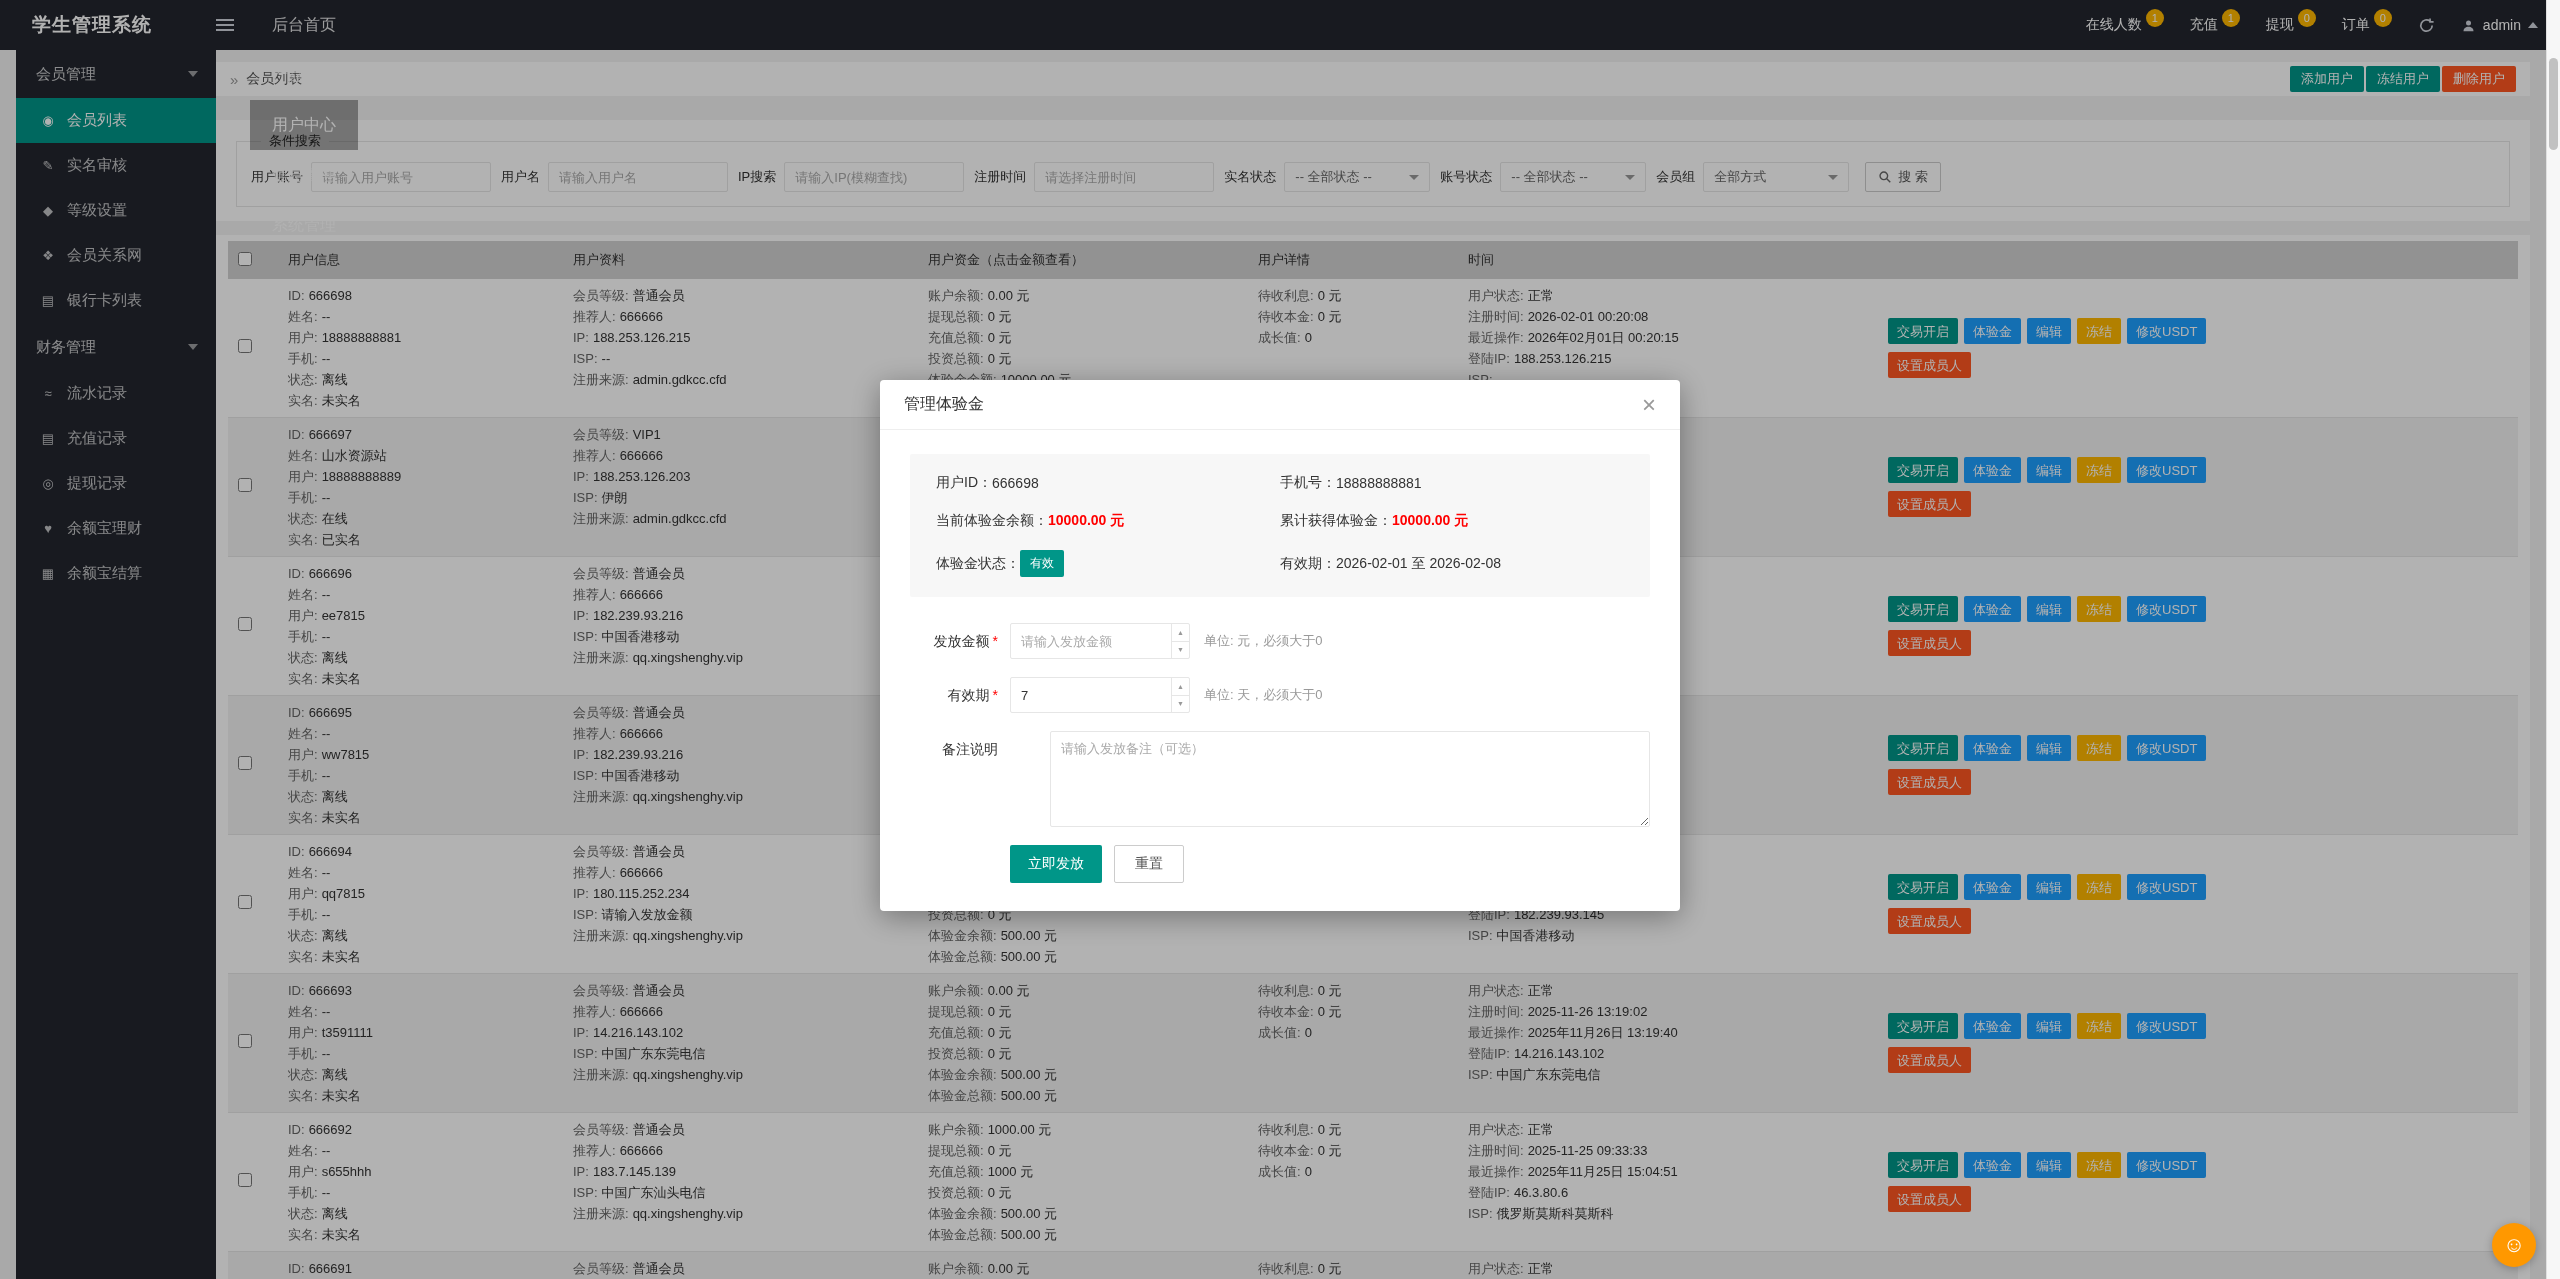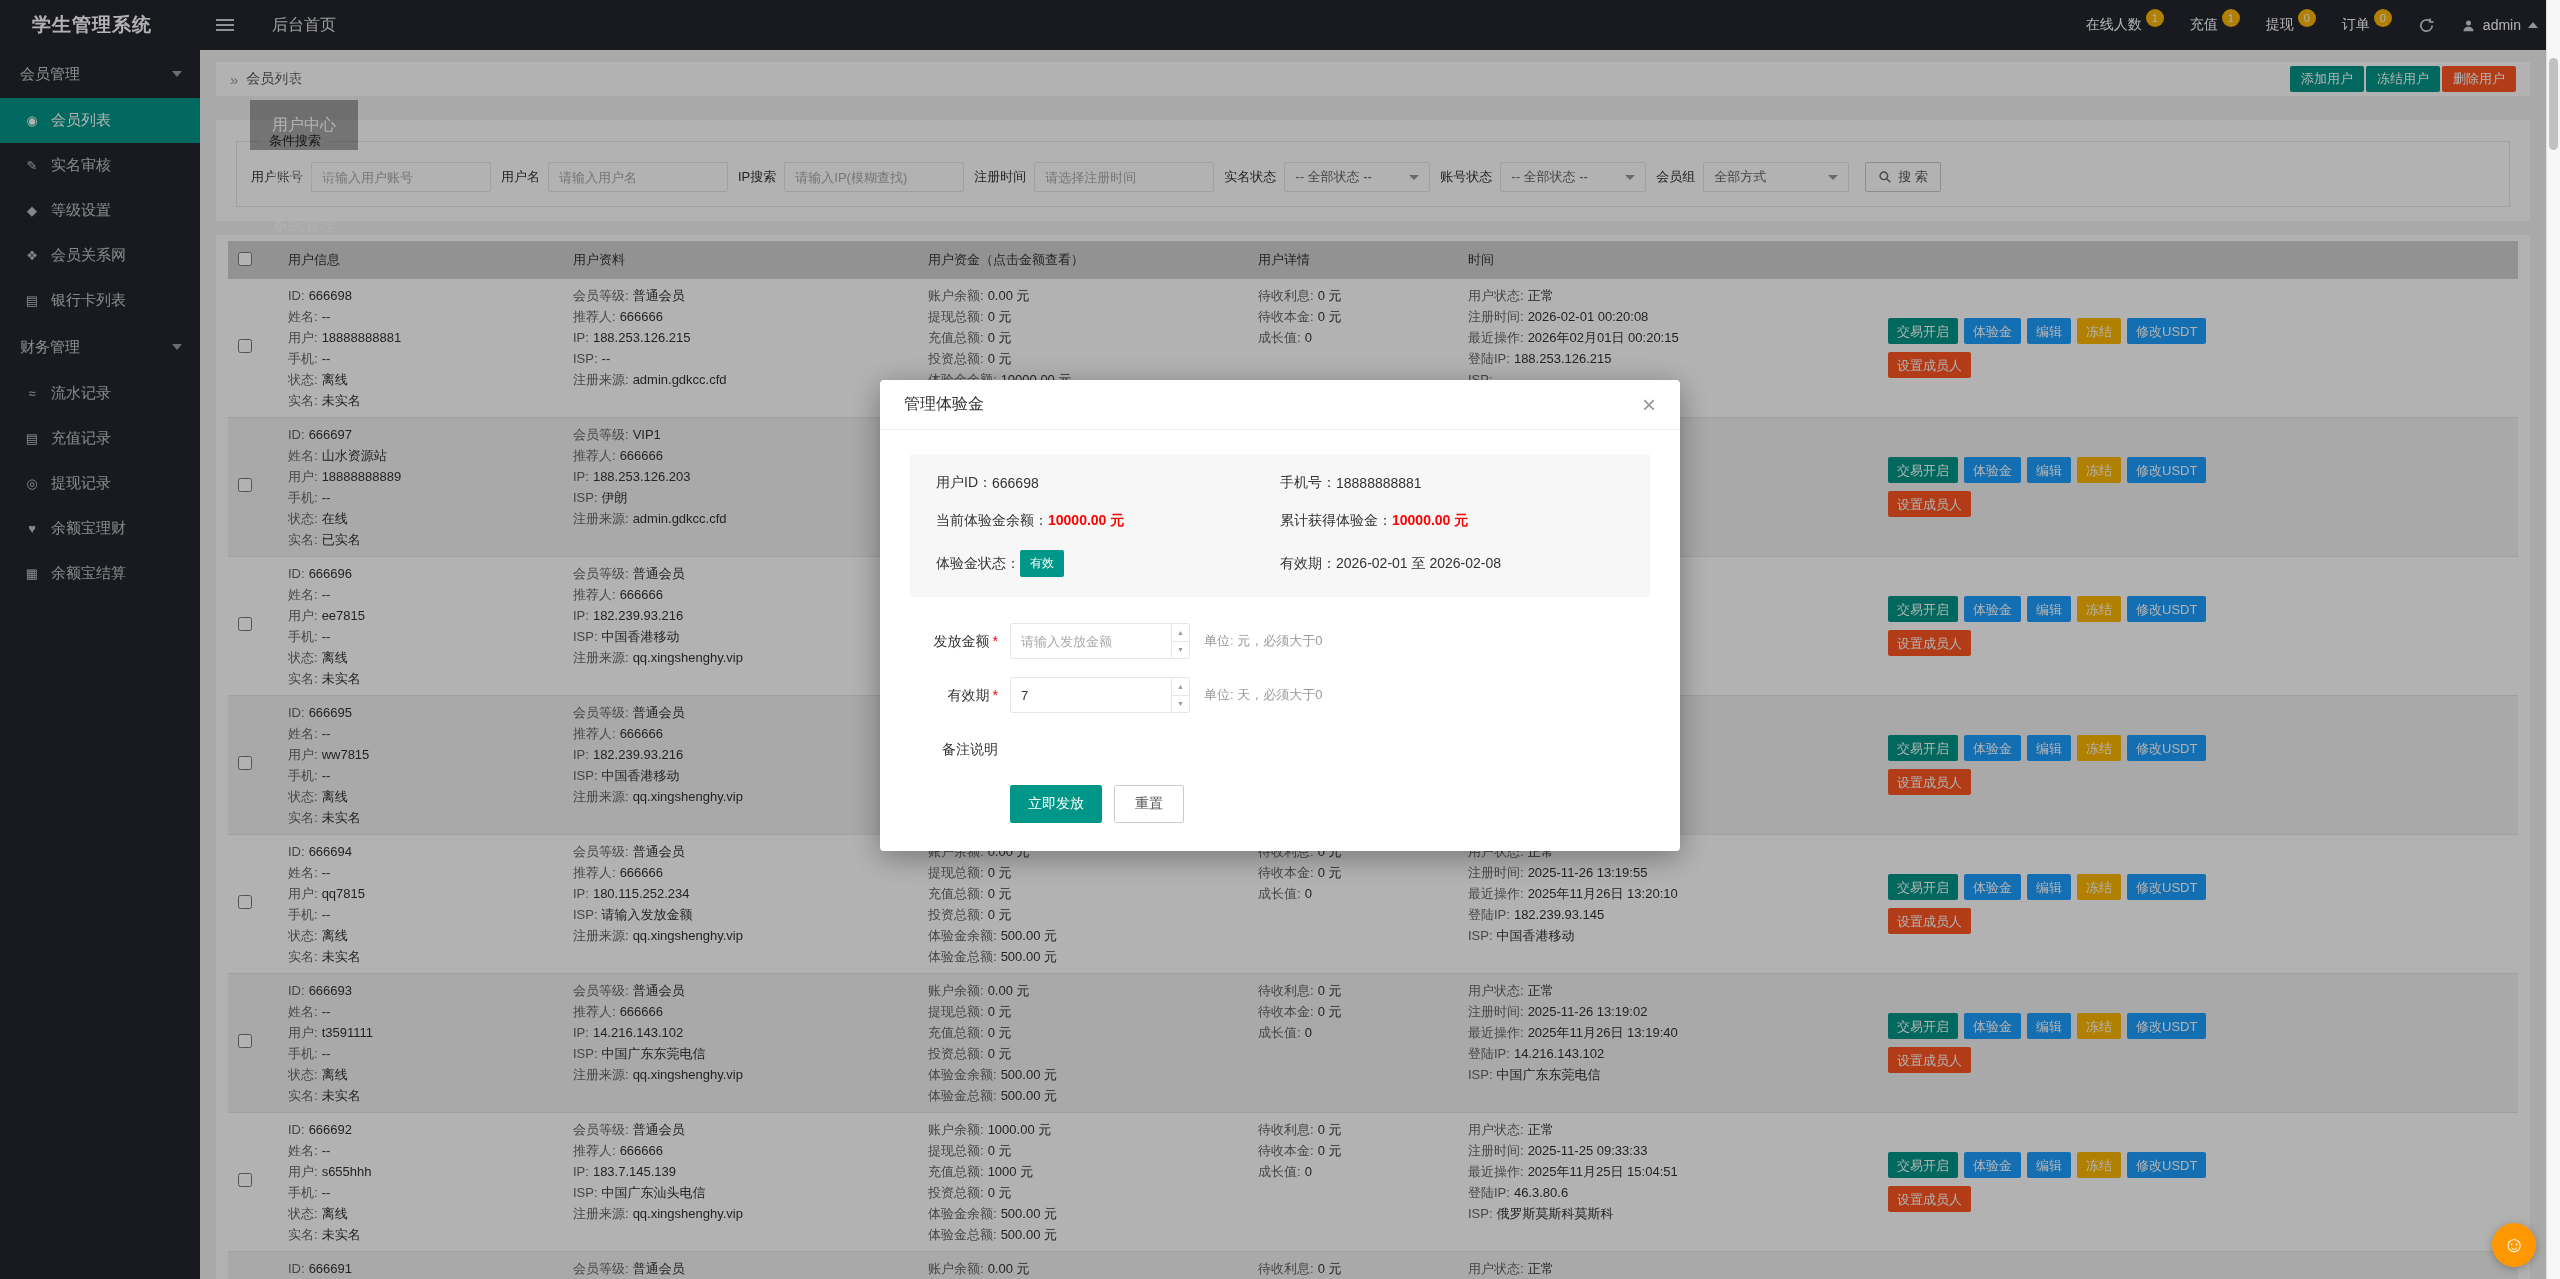--- a/index.html
+++ b/index.html
@@ -17,21 +17,21 @@
   .nav-item { color:rgba(255,255,255,.85); font-size:16px; line-height:50px; padding:0 22px; }
   .nav-item.active { background:rgba(0,0,0,.35); color:#fff; }
   .top-right { margin-left:auto; display:flex; align-items:center; gap:26px; padding-right:22px; }
   .stat { color:#fff; font-size:14px; display:flex; align-items:flex-start; }
   .badge { display:inline-block; min-width:18px; height:18px; line-height:18px; padding:0 5px; margin-left:4px; border-radius:9px; background:#FFB800; color:#fff; font-size:11px; text-align:center; transform:translateY(-7px); }
   .icon-btn { display:flex; align-items:center; }
   .user { display:flex; align-items:center; gap:7px; color:#fff; font-size:14px; }
   .caret-up { width:0; height:0; border-left:5px solid transparent; border-right:5px solid transparent; border-bottom:6px solid #cfd3dc; }
 
   
-  .sidebar { position:fixed; top:50px; left:0; bottom:0; width:200px; background:#23262E; z-index:5; }
+  .sidebar { position:fixed; top:50px; left:16px; bottom:0; width:200px; background:#23262E; z-index:5; }
   .side-header { height:48px; display:flex; align-items:center; padding:0 18px 0 20px; color:rgba(255,255,255,.75); font-size:15px; }
   .caret-down { width:0; height:0; border-left:5px solid transparent; border-right:5px solid transparent; border-top:6px solid rgba(255,255,255,.55); margin-left:auto; }
   .side-item { height:45px; display:flex; align-items:center; padding-left:22px; color:rgba(255,255,255,.72); font-size:15px; }
   .side-item.active { background:#009688; color:#fff; }
   .side-icon { width:20px; margin-right:9px; font-size:13px; text-align:center; }
 
   
   .main { margin-left:200px; padding:62px 30px 0 16px; }
   .crumb-bar { height:34px; background:#fff; display:flex; align-items:center; padding:0 14px; }
   .crumb-caret { color:#999; font-size:15px; margin-right:8px; }
@@ -1050,20 +1050,21 @@
           <input class="m-input" value="7" style="">
           <div class="spin">
               <span>▲</span>
               <span>▼</span>
             </div>
         </div>
         <span class="hint">单位: 天，必须大于0</span>
       </div>
       <div class="f-row f-row-top">
         <label class="m-label"><span>备注说明</span></label>
+        <textarea class="m-textarea" placeholder="请输入发放备注（可选）" style=""></textarea>
       </div>
       <div class="f-row" style="margin-bottom:0">
         <label class="m-label"></label>
         <a class="btn btn-teal btn-submit">立即发放</a>
         <a class="btn btn-plain btn-reset">重置</a>
       </div>
     </div>
   </div>
 </div>
 

